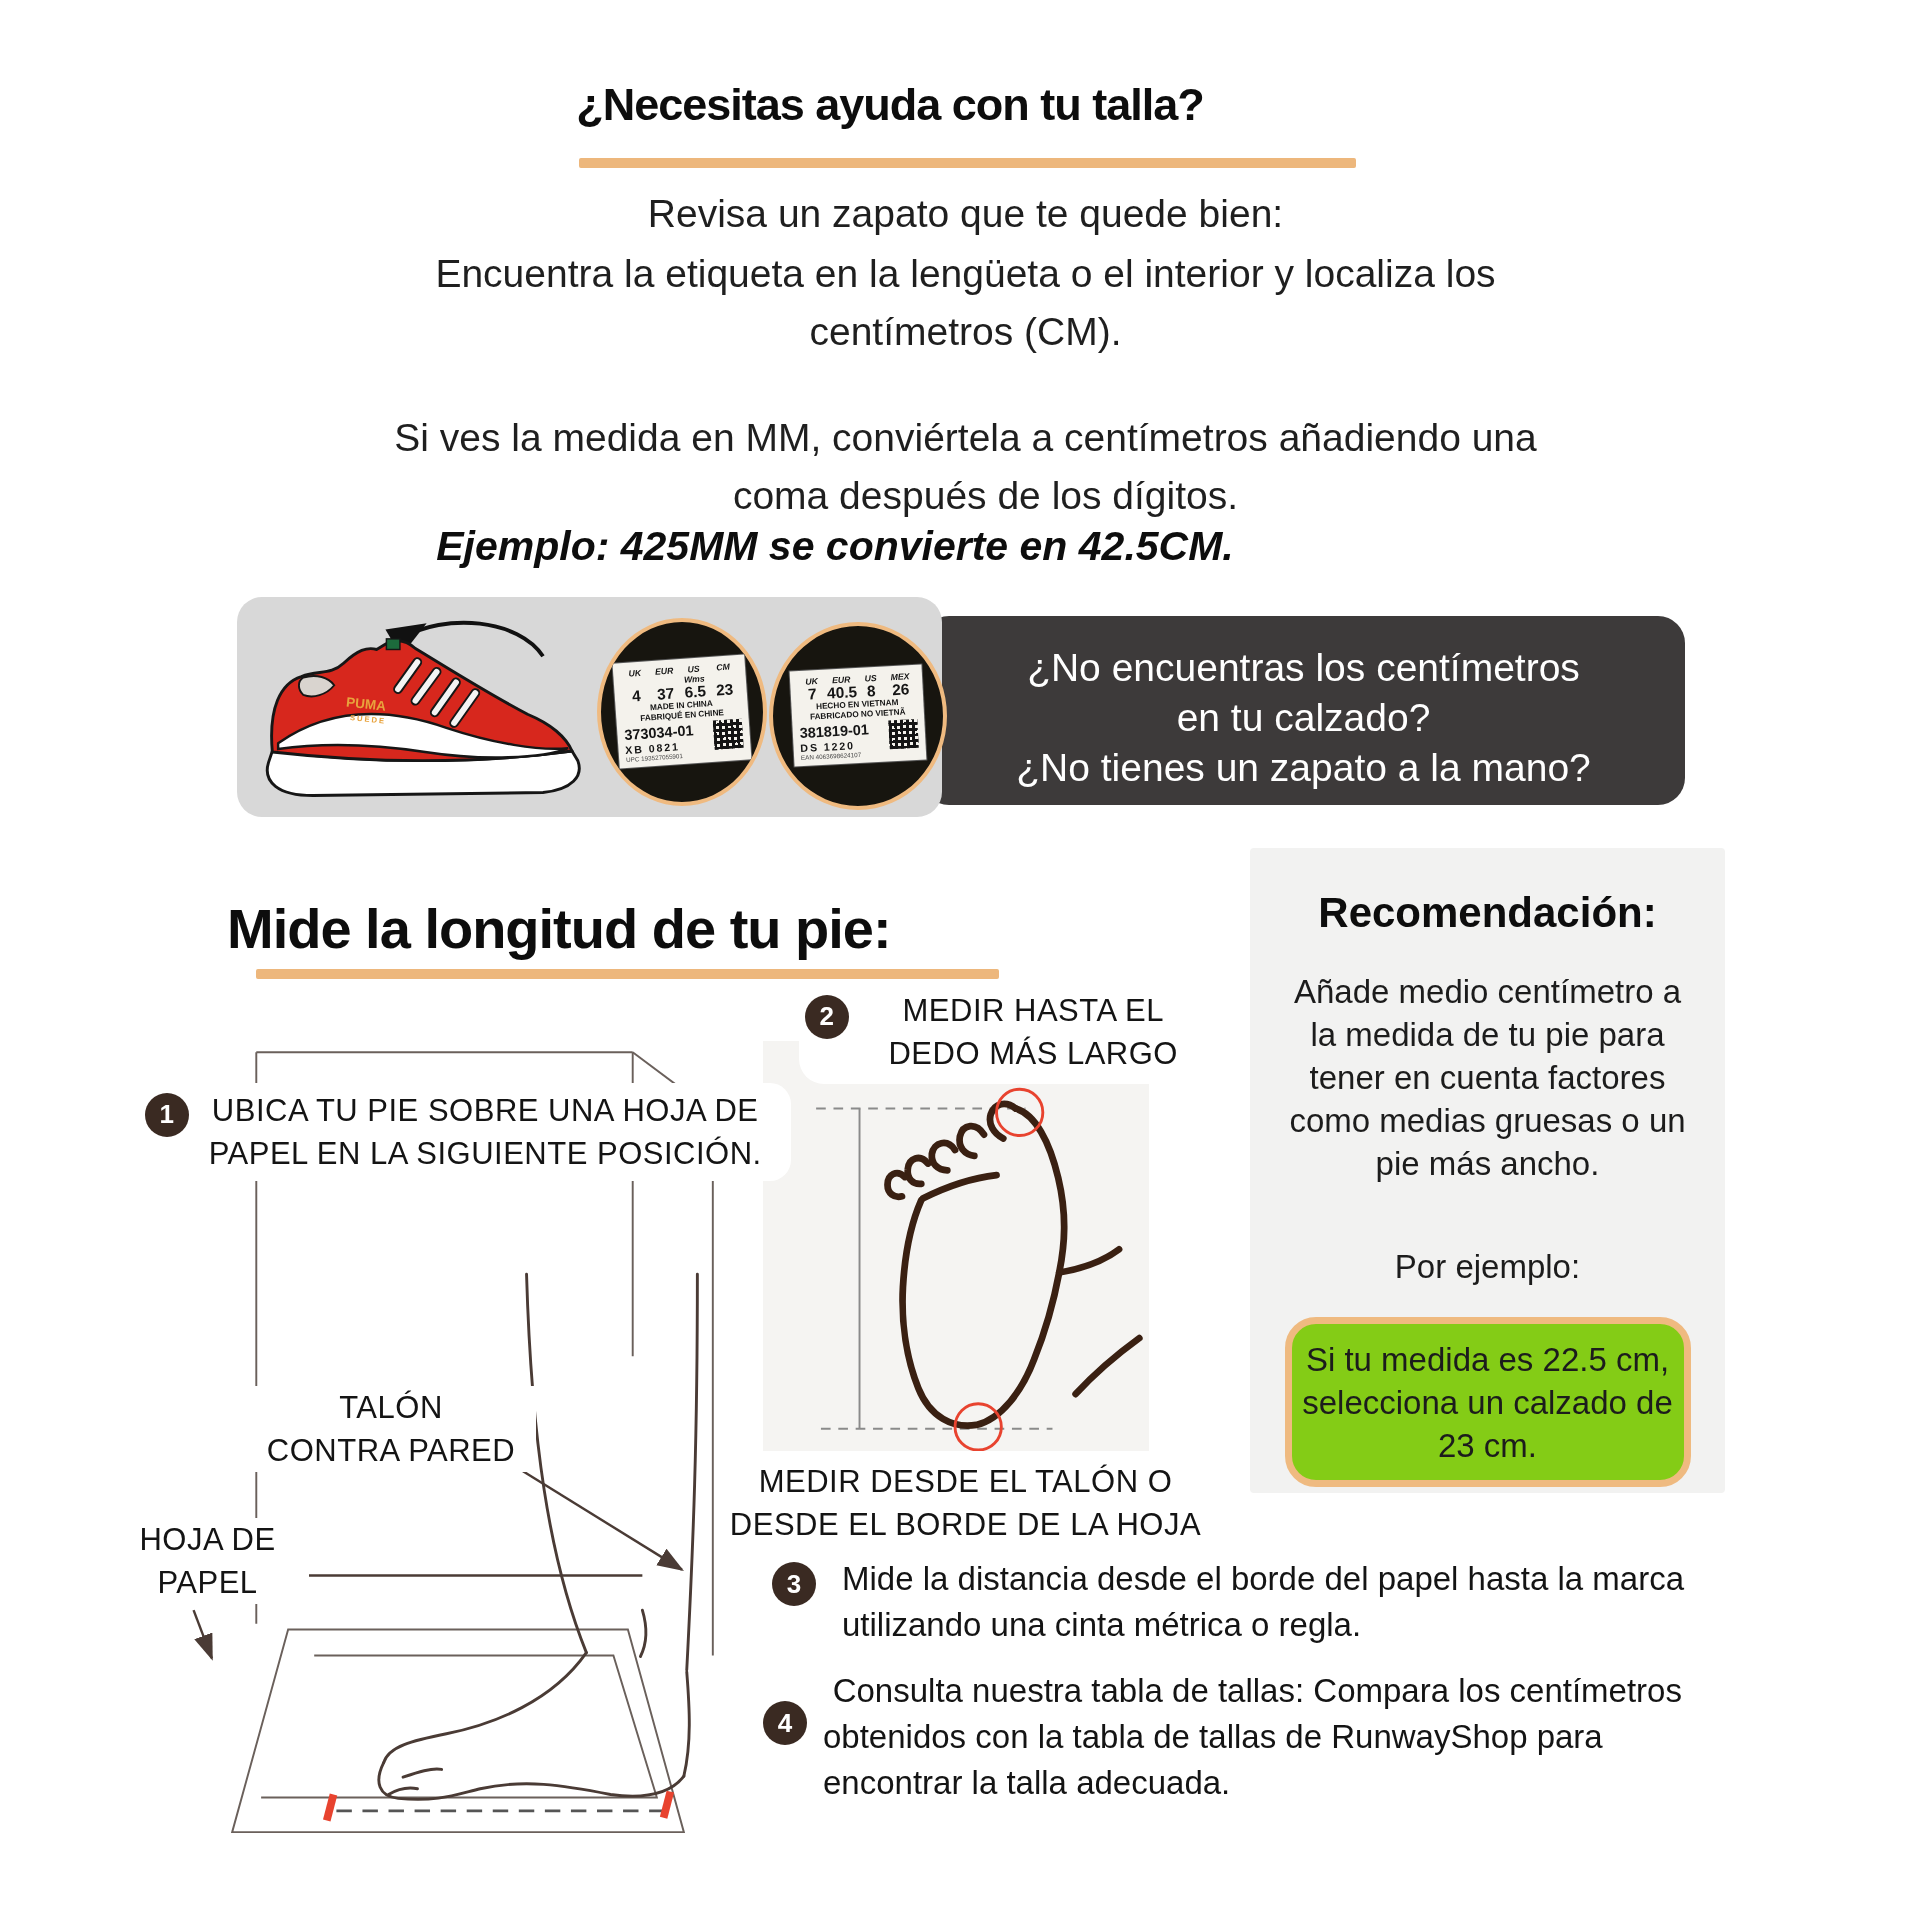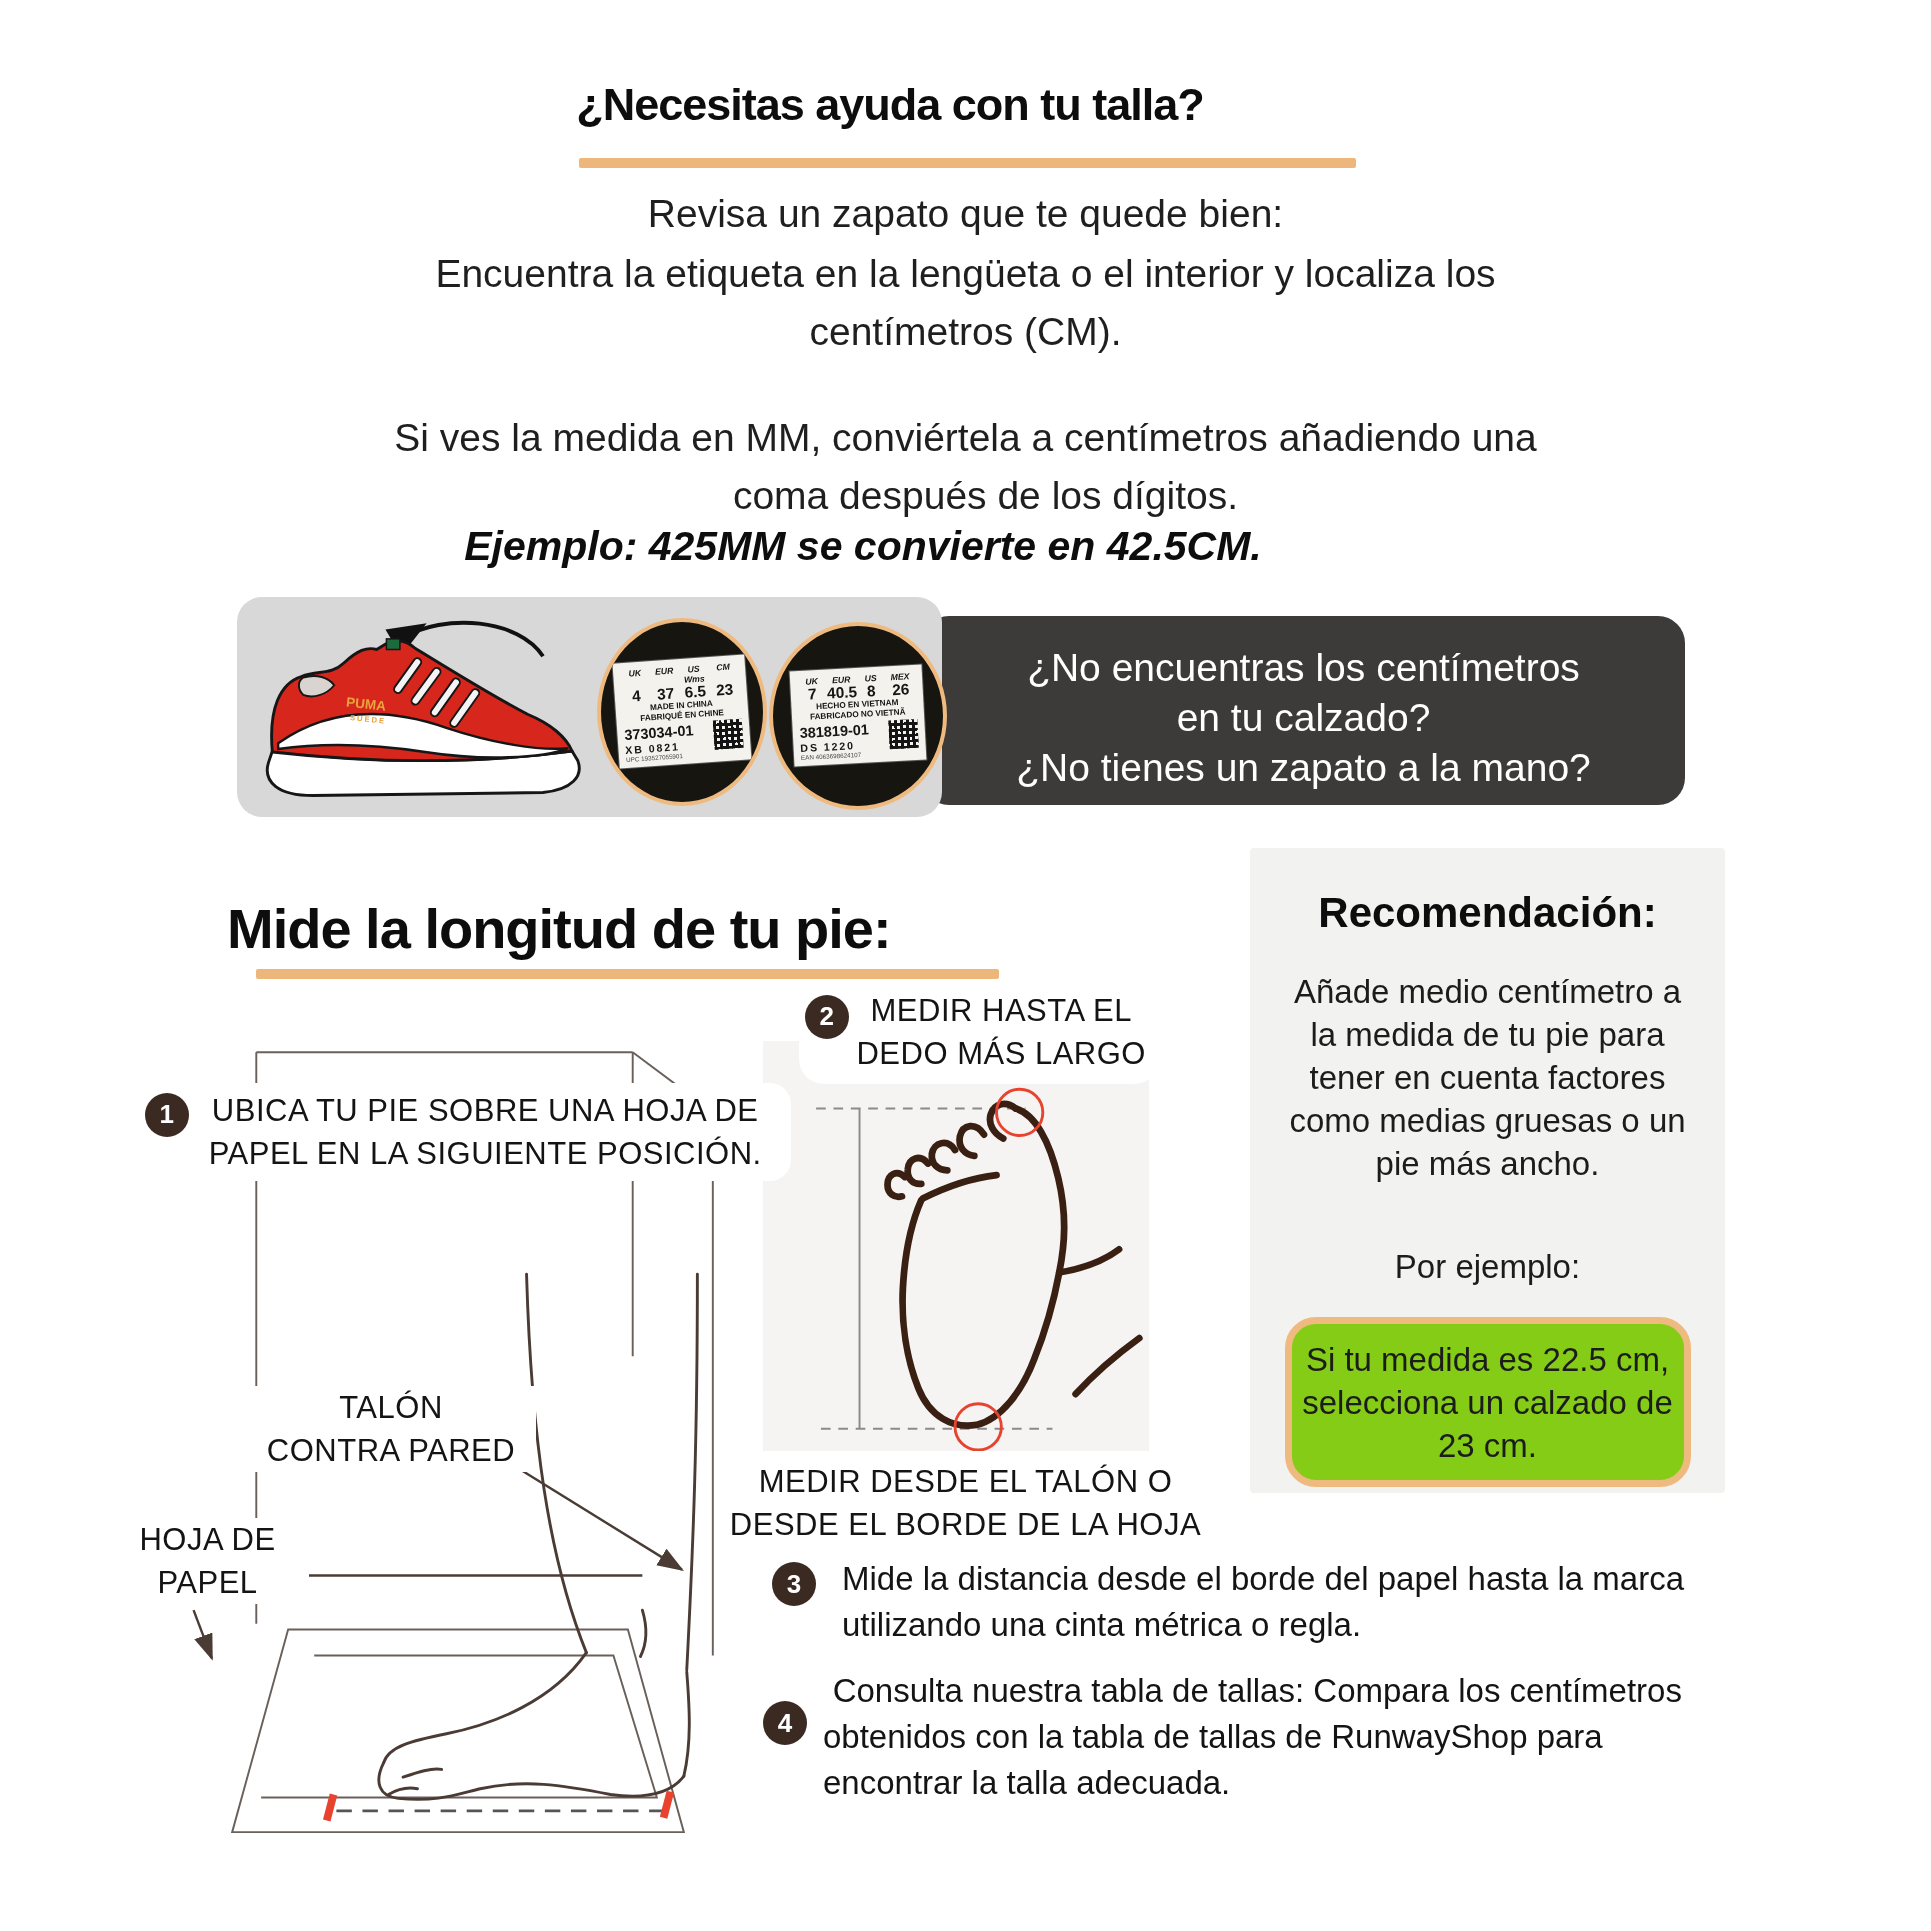--- a/index.html
+++ b/index.html
@@ -46,21 +46,21 @@
 
   <div class="abs c title" style="left:12px;top:79px;width:1756px;">¿Necesitas ayuda con tu talla?</div>
   <div class="abs bar" style="left:579px;top:158px;width:777px;"></div>
 
   <div class="abs c body-xl" style="left:0;top:185px;width:1931px;">Revisa un zapato que te quede bien:</div>
   <div class="abs c body-xl" style="left:0;top:245px;width:1931px;">Encuentra la etiqueta en la lengüeta o el interior y localiza los</div>
   <div class="abs c body-xl" style="left:0;top:303px;width:1931px;">centímetros (CM).</div>
 
   <div class="abs c body-xl" style="left:0;top:409px;width:1931px;">Si ves la medida en MM, conviértela a centímetros añadiendo una</div>
   <div class="abs c body-xl" style="left:0;top:467px;width:1931px;margin-left:20px;">coma después de los dígitos.</div>
-  <div class="abs c example" style="left:0;top:523px;width:1670px;margin-left:28px;">Ejemplo: 425MM se convierte en 42.5CM.</div>
+  <div class="abs c example" style="left:0;top:523px;width:1670px;">Ejemplo: 425MM se convierte en 42.5CM.</div>
 
   <div class="abs darkbox c" style="left:922px;top:616px;width:763px;height:189px;padding-top:27px;box-sizing:border-box;">
     <div>¿No encuentras los centímetros</div>
     <div>en tu calzado?</div>
     <div>¿No tienes un zapato a la mano?</div>
   </div>
 
   <div class="abs strip" style="left:237px;top:597px;width:705px;height:220px;"></div>
 
   <svg class="abs" style="left:253px;top:606px;z-index:3;" width="348" height="203" viewBox="0 0 360 210">
@@ -229,21 +229,21 @@
       <path d="M166,163 C190,151 216,142 242,139"></path>
       <path d="M307,240 C331,236 353,228 369,216"></path>
       <path d="M324,366 C346,342 368,324 390,308"></path>
     </g>
     <circle cx="266" cy="74" r="24" stroke="#E8432F" stroke-width="3" fill="none"></circle>
     <circle cx="223" cy="400" r="24" stroke="#E8432F" stroke-width="3" fill="none"></circle>
   </svg>
 
   <div class="abs whitebox" style="left:799px;top:983px;padding:5.8px 13.5px 9.7px 5.8px;border-radius:0 0 25px 25px;display:flex;align-items:flex-start;z-index:5;">
     <div class="badge" style="margin-top:5.8px;">2</div>
-    <div class="cap c" style="padding-left:7.7px;">
+    <div class="cap c" style="padding-left:7.7px;margin-left:32px;">
       <div>MEDIR HASTA EL</div>
       <div>DEDO MÁS LARGO</div>
     </div>
   </div>
 
   <div class="abs c cap" style="left:724px;top:1460px;width:483px;z-index:4;">
     <div>MEDIR DESDE EL TALÓN O</div>
     <div>DESDE EL BORDE DE LA HOJA</div>
   </div>
 

